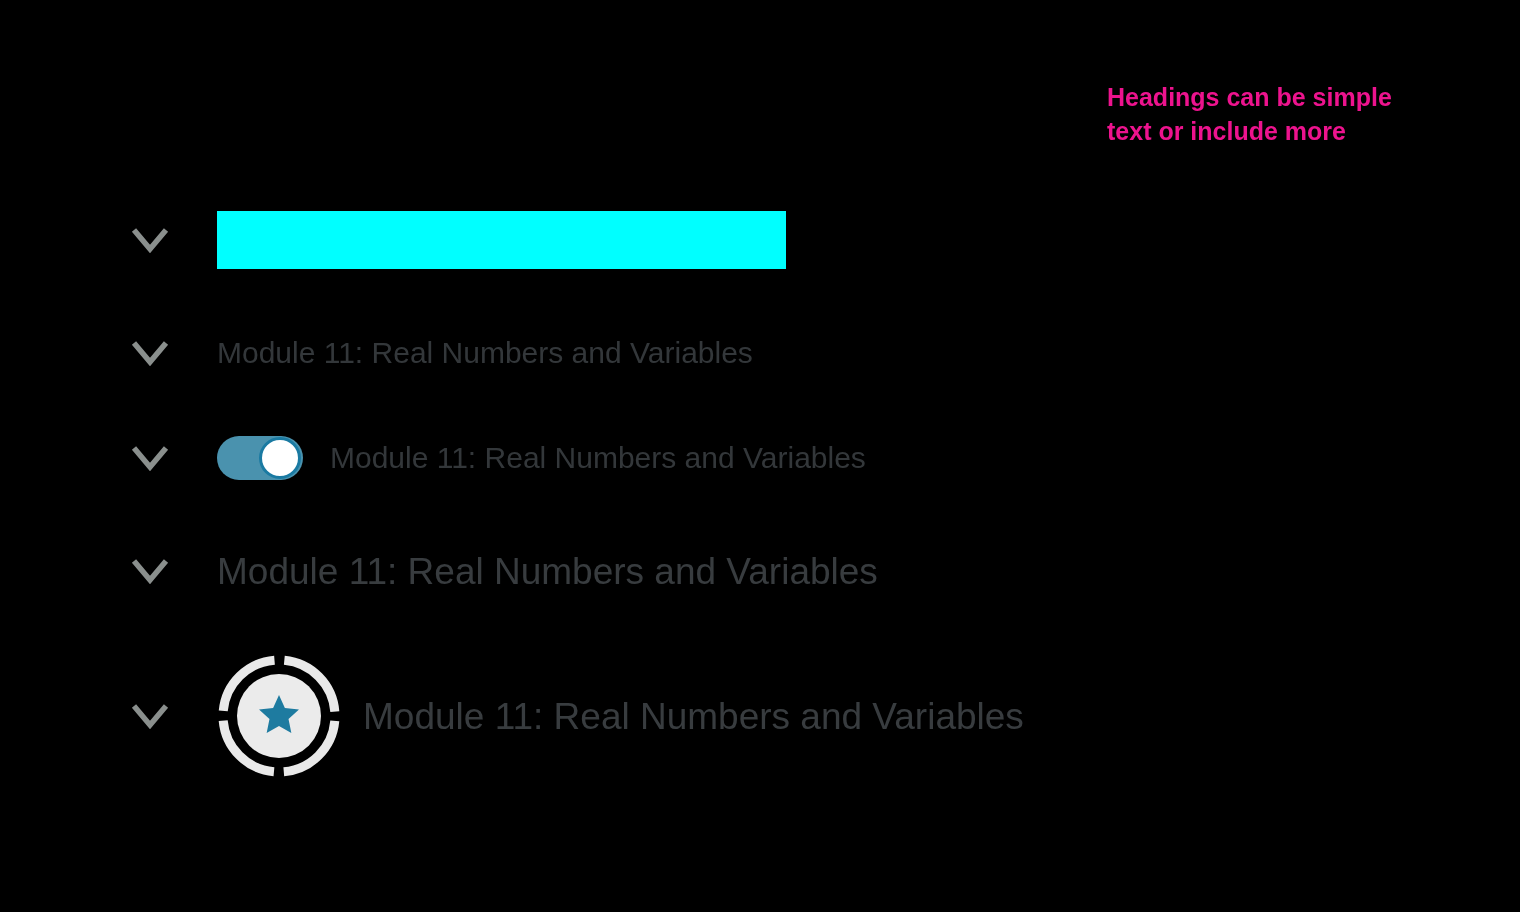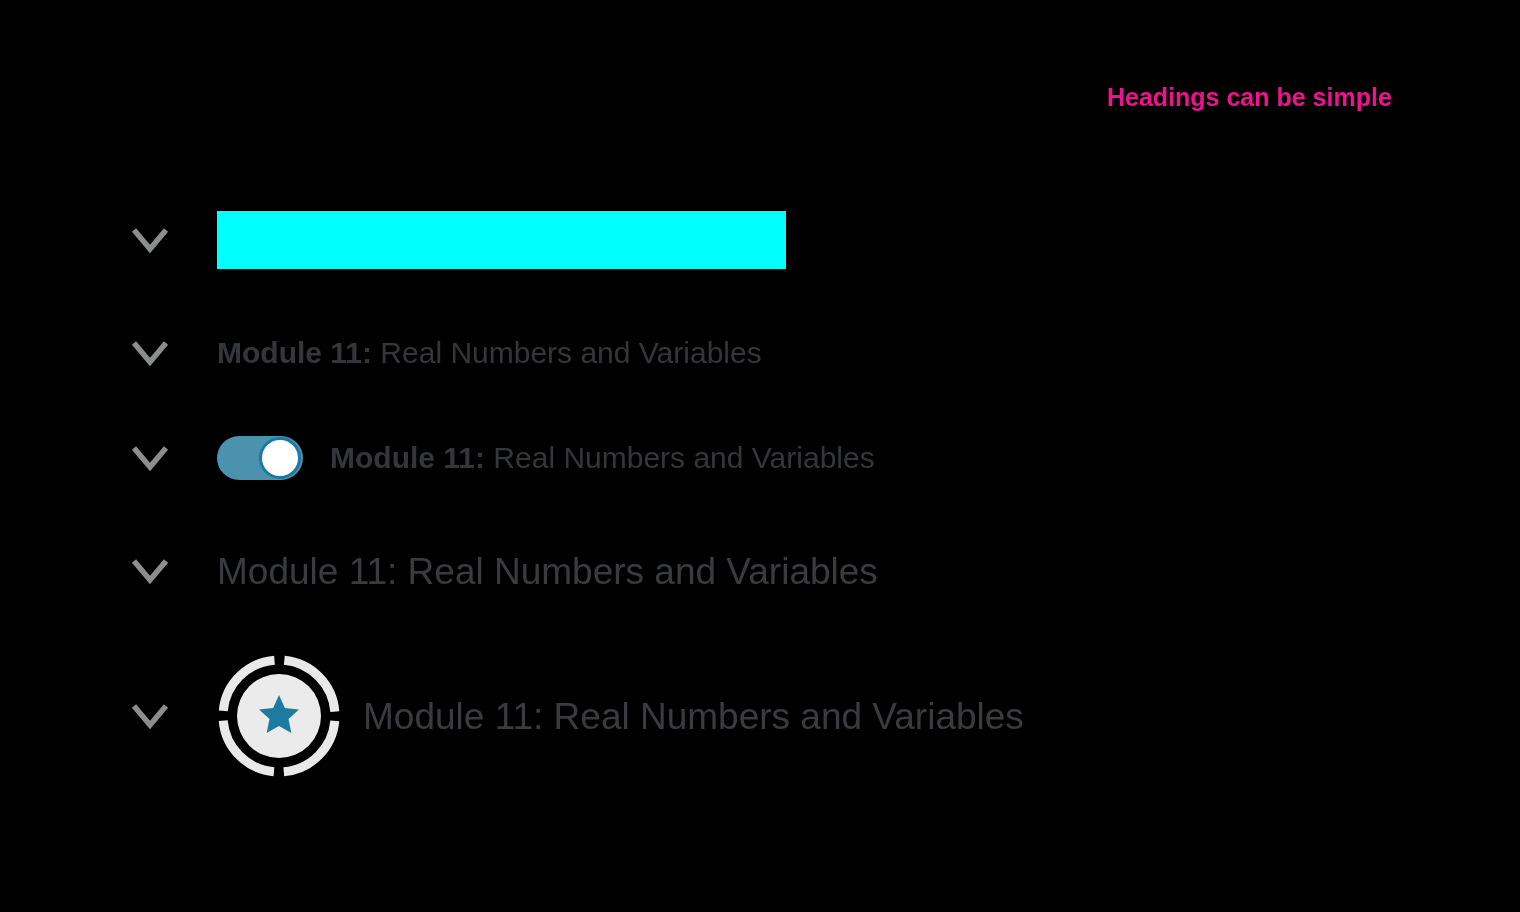--- a/index.html
+++ b/index.html
@@ -49,21 +49,21 @@
     height: 58px;
     background: #00ffff;
   }
   .heading-text {
     color: #33373a;
     font-size: 30px;
     line-height: 1;
     white-space: nowrap;
     cursor: pointer;
   }
-  .heading-text .bold { font-weight: 700; }
+  .heading-text .bold { font-weight: 400; }
   .heading-text-large {
     color: #383c3f;
     font-size: 37px;
     line-height: 1;
     white-space: nowrap;
     cursor: pointer;
   }
   
   .toggle {
     position: relative;
@@ -91,20 +91,21 @@
     margin-right: 22px;
   }
 </style>
 </head>
 <body>
 
 <div class="canvas">
 
   <div class="annotation">
     <div>Headings can be simple</div>
+    <div>text or include more</div>
   </div>
 
   <div class="row row-placeholder">
     <svg class="chevron" width="38" height="26" viewBox="0 0 38 26">
       <polyline points="3,3 19,22 35,3" fill="none" stroke="#8a8f8d" stroke-width="5.5" stroke-linecap="butt" stroke-linejoin="miter"></polyline>
     </svg>
     <div class="cyan-block"></div>
   </div>
 
   <div class="row row-simple">

